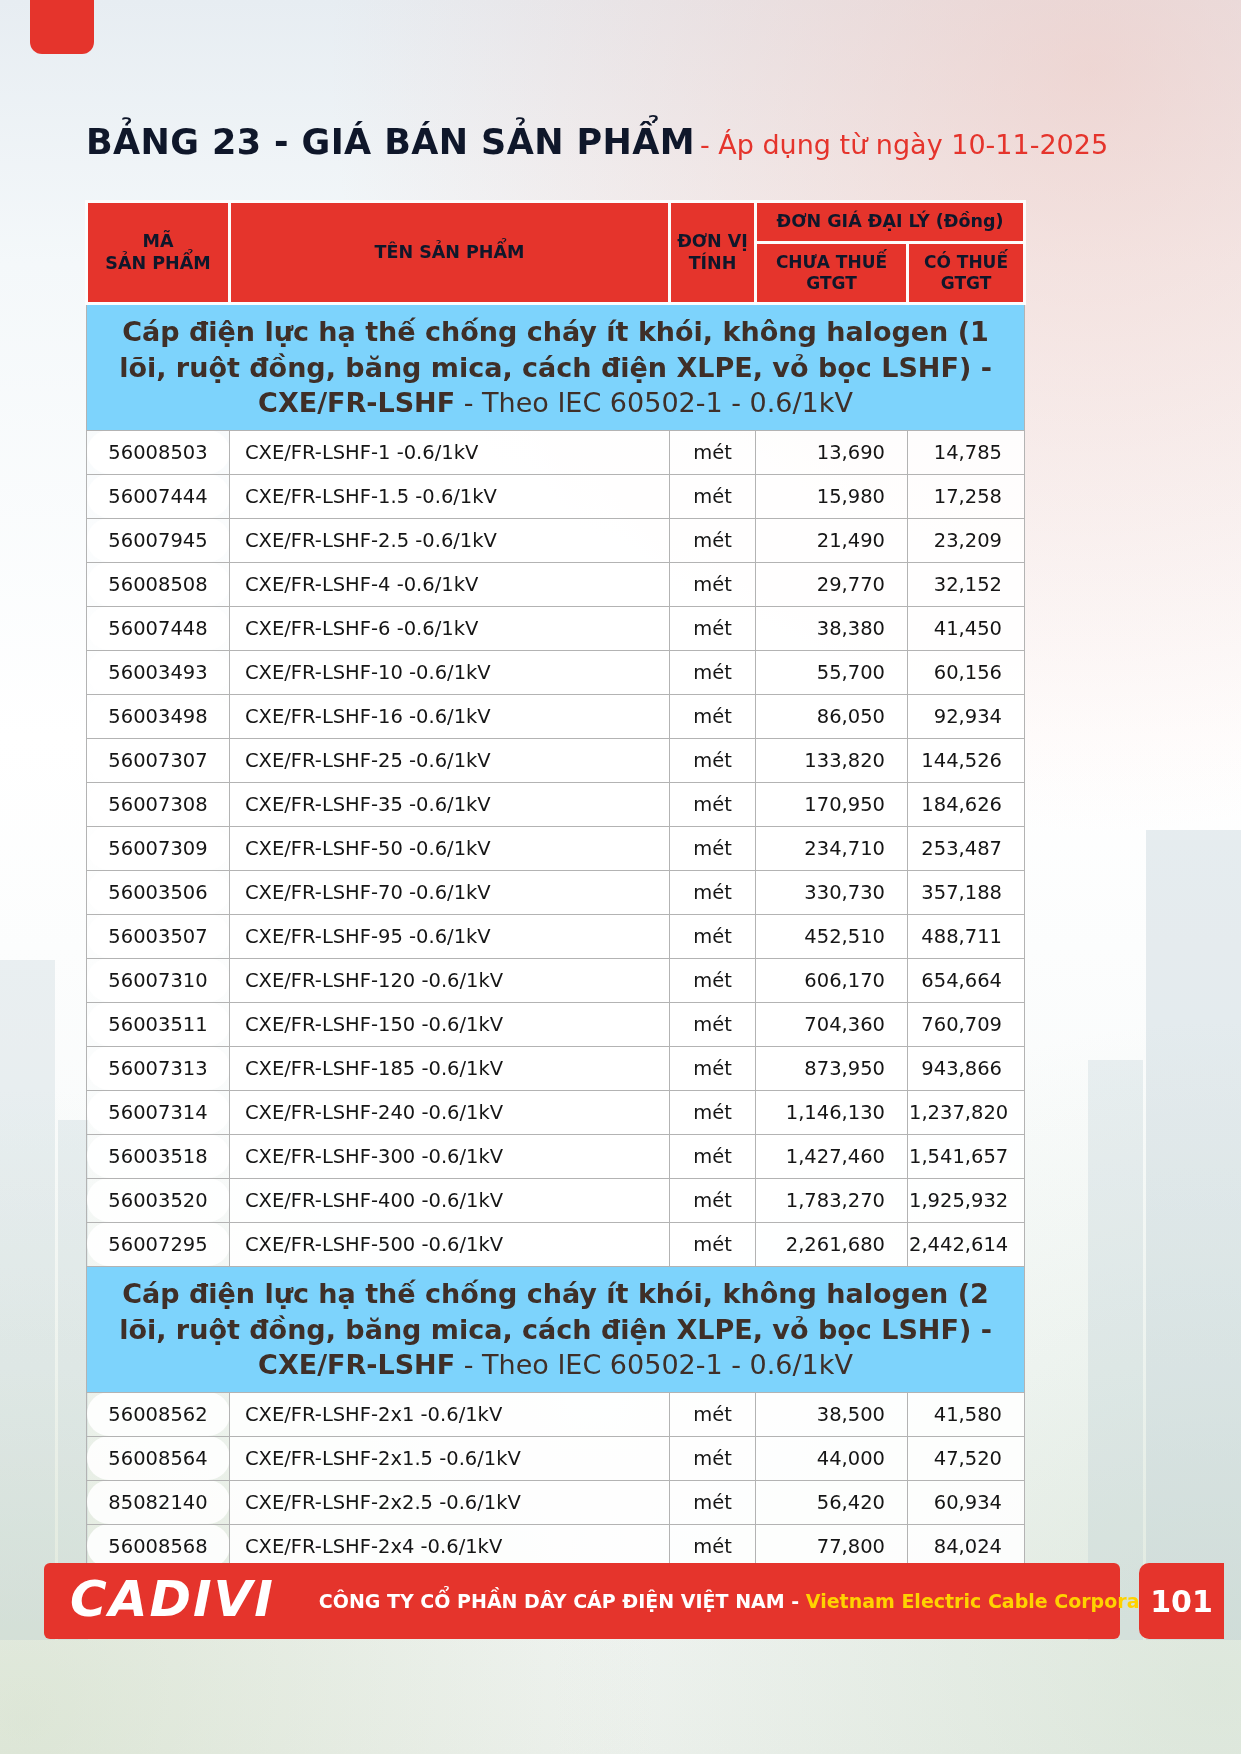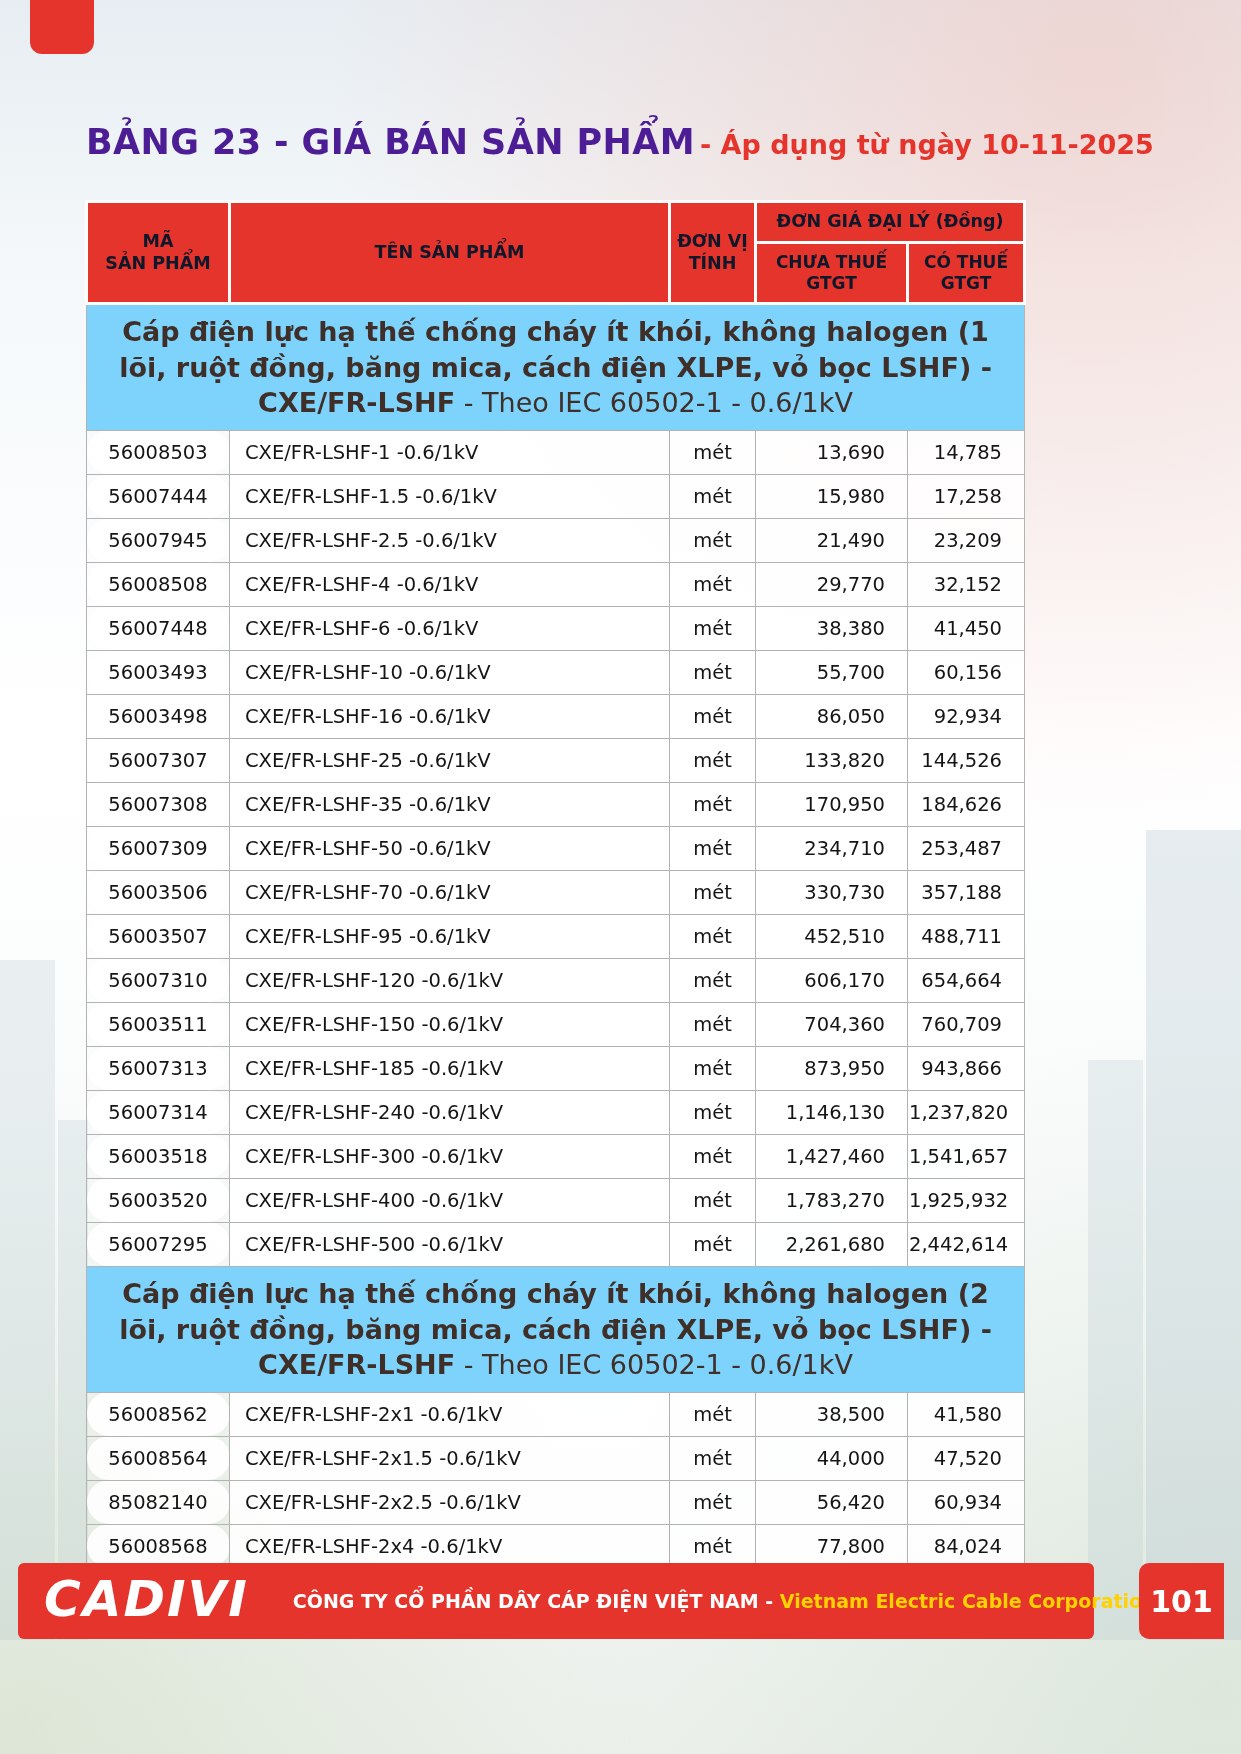--- a/index.html
+++ b/index.html
@@ -16,22 +16,22 @@
       linear-gradient(180deg,#e7edf2 0%,#f4f8fa 15%,#ffffff 42%,#f6f9f9 78%,#edf1ed 100%);
   }
   .building{position:absolute;background:rgba(168,190,202,.22);}
   .b1{left:0;top:960px;width:55px;height:680px;}
   .b2{left:58px;top:1120px;width:30px;height:520px;}
   .b3{right:0;top:830px;width:95px;height:810px;background:rgba(168,190,202,.28);}
   .b4{right:98px;top:1060px;width:55px;height:580px;}
   .corner-tab{position:absolute;left:30px;top:-16px;width:64px;height:70px;background:#e5342c;border-radius:12px;}
 
   .title-wrap{position:absolute;left:86px;top:122px;width:1100px;white-space:nowrap;}
-  .title-main{color:#4c1d95;font-size:35px;font-weight:bold;letter-spacing:.4px;}
-  .title-suffix{color:#e5342c;font-size:27px;font-weight:bold;}
+  .title-main{color:#0f172a;font-size:35px;font-weight:bold;letter-spacing:.4px;}
+  .title-suffix{color:#e5342c;font-size:27px;font-weight:normal;}
 
   table.price{position:absolute;left:85px;top:200px;width:938px;border-collapse:collapse;table-layout:fixed;z-index:2;}
   thead th{
     background:#e5342c;color:#0f172a;border:3px solid #fdfdfd;
     font-weight:bold;text-align:center;vertical-align:middle;
     white-space:pre-line;line-height:1.25;
   }
   th.h-main{font-size:17.5px;height:92px;}
   th.h-group{font-size:17.5px;height:36px;}
   th.h-sub{font-size:17px;height:56px;}
@@ -44,21 +44,21 @@
   td.cell-unit{text-align:center;}
   td.cell-price-ex,td.cell-price-inc{text-align:right;padding-right:22px;}
   tr.section-row td{
     background:#7dd3fc;color:#3f2f28;text-align:center;
     font-size:27px;padding:9px 30px;line-height:1.32;height:auto;
   }
   tr.section-row .sec-bold{font-weight:bold;}
   tr.section-row .sec-normal{font-weight:normal;}
 
   .footer-bar{
-    position:absolute;left:18px;top:1563px;width:1076px;height:76px;
+    position:absolute;left:44px;top:1563px;width:1076px;height:76px;
     background:#e5342c;border-radius:6px;display:flex;align-items:center;z-index:3;
   }
   .cadivi-logo{
     font-size:50px;font-weight:bold;font-style:italic;color:#fff;
     padding:0 26px 4px 26px;letter-spacing:2px;
   }
   .footer-divider{width:2px;height:52px;background:#fff;}
   .footer-info{padding-left:18px;color:#fff;}
   .footer-company{font-size:19px;font-weight:bold;white-space:nowrap;}
   .footer-company .company-en{color:#ffd200;}

